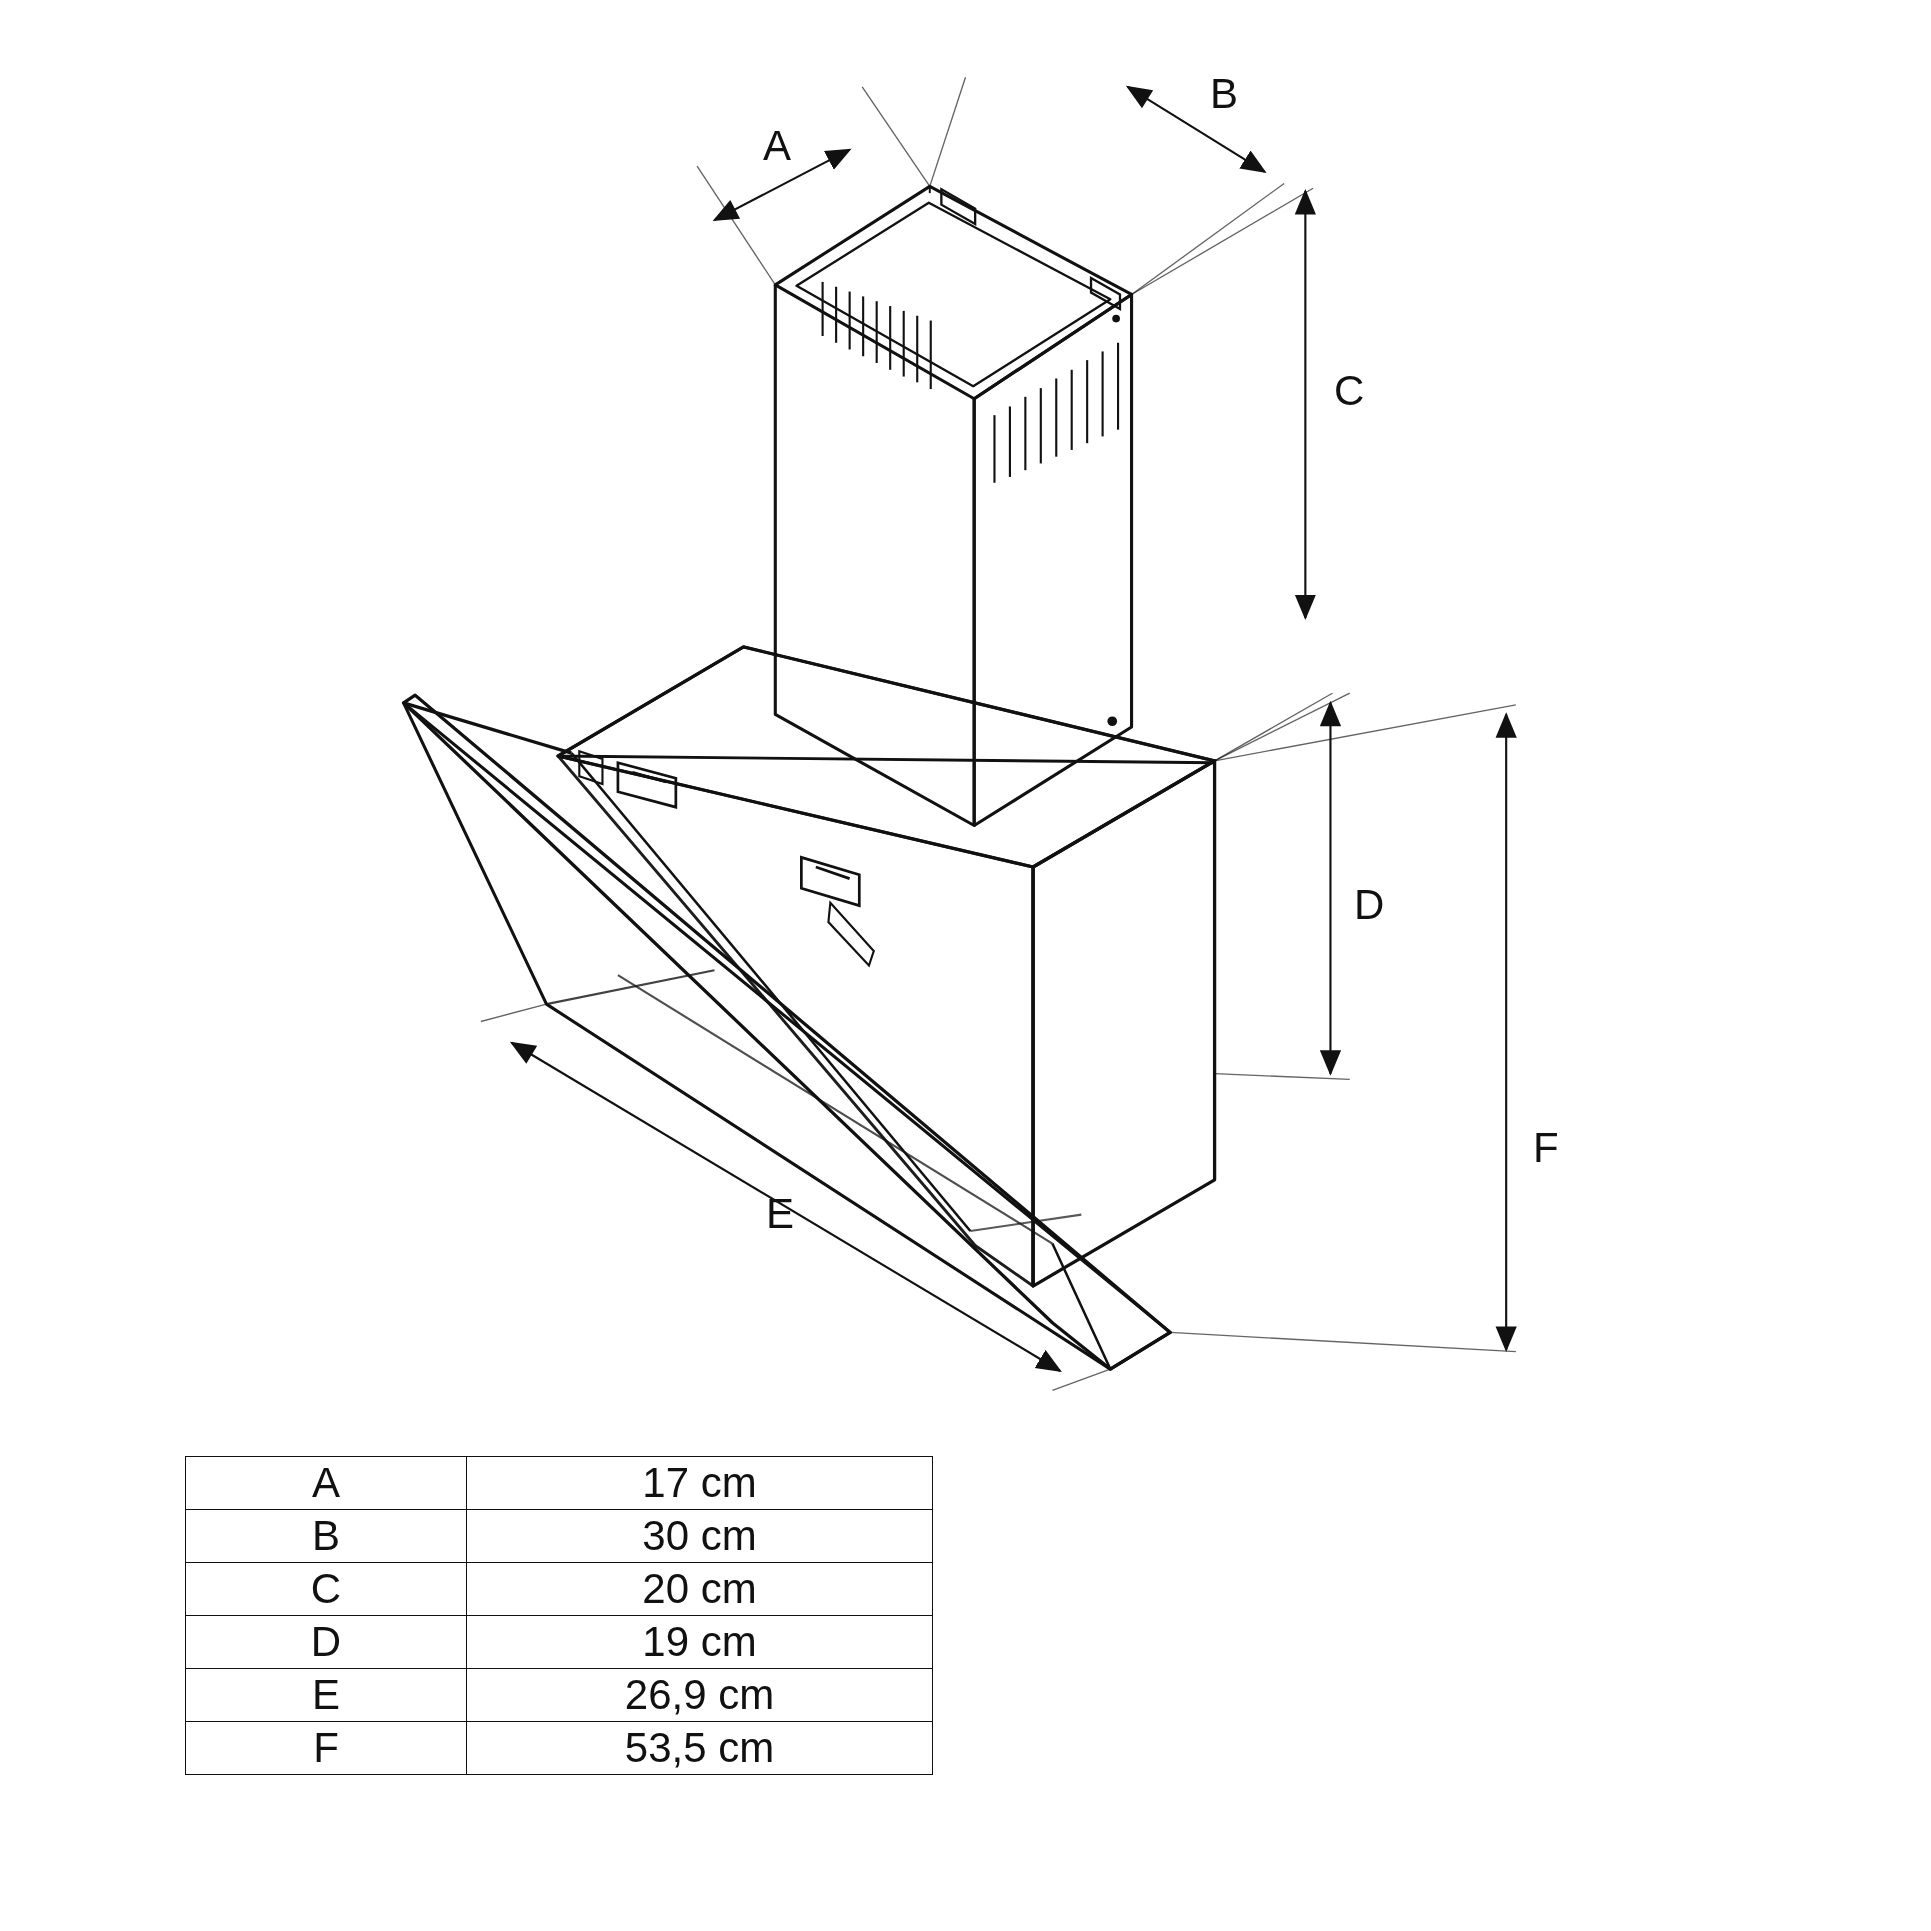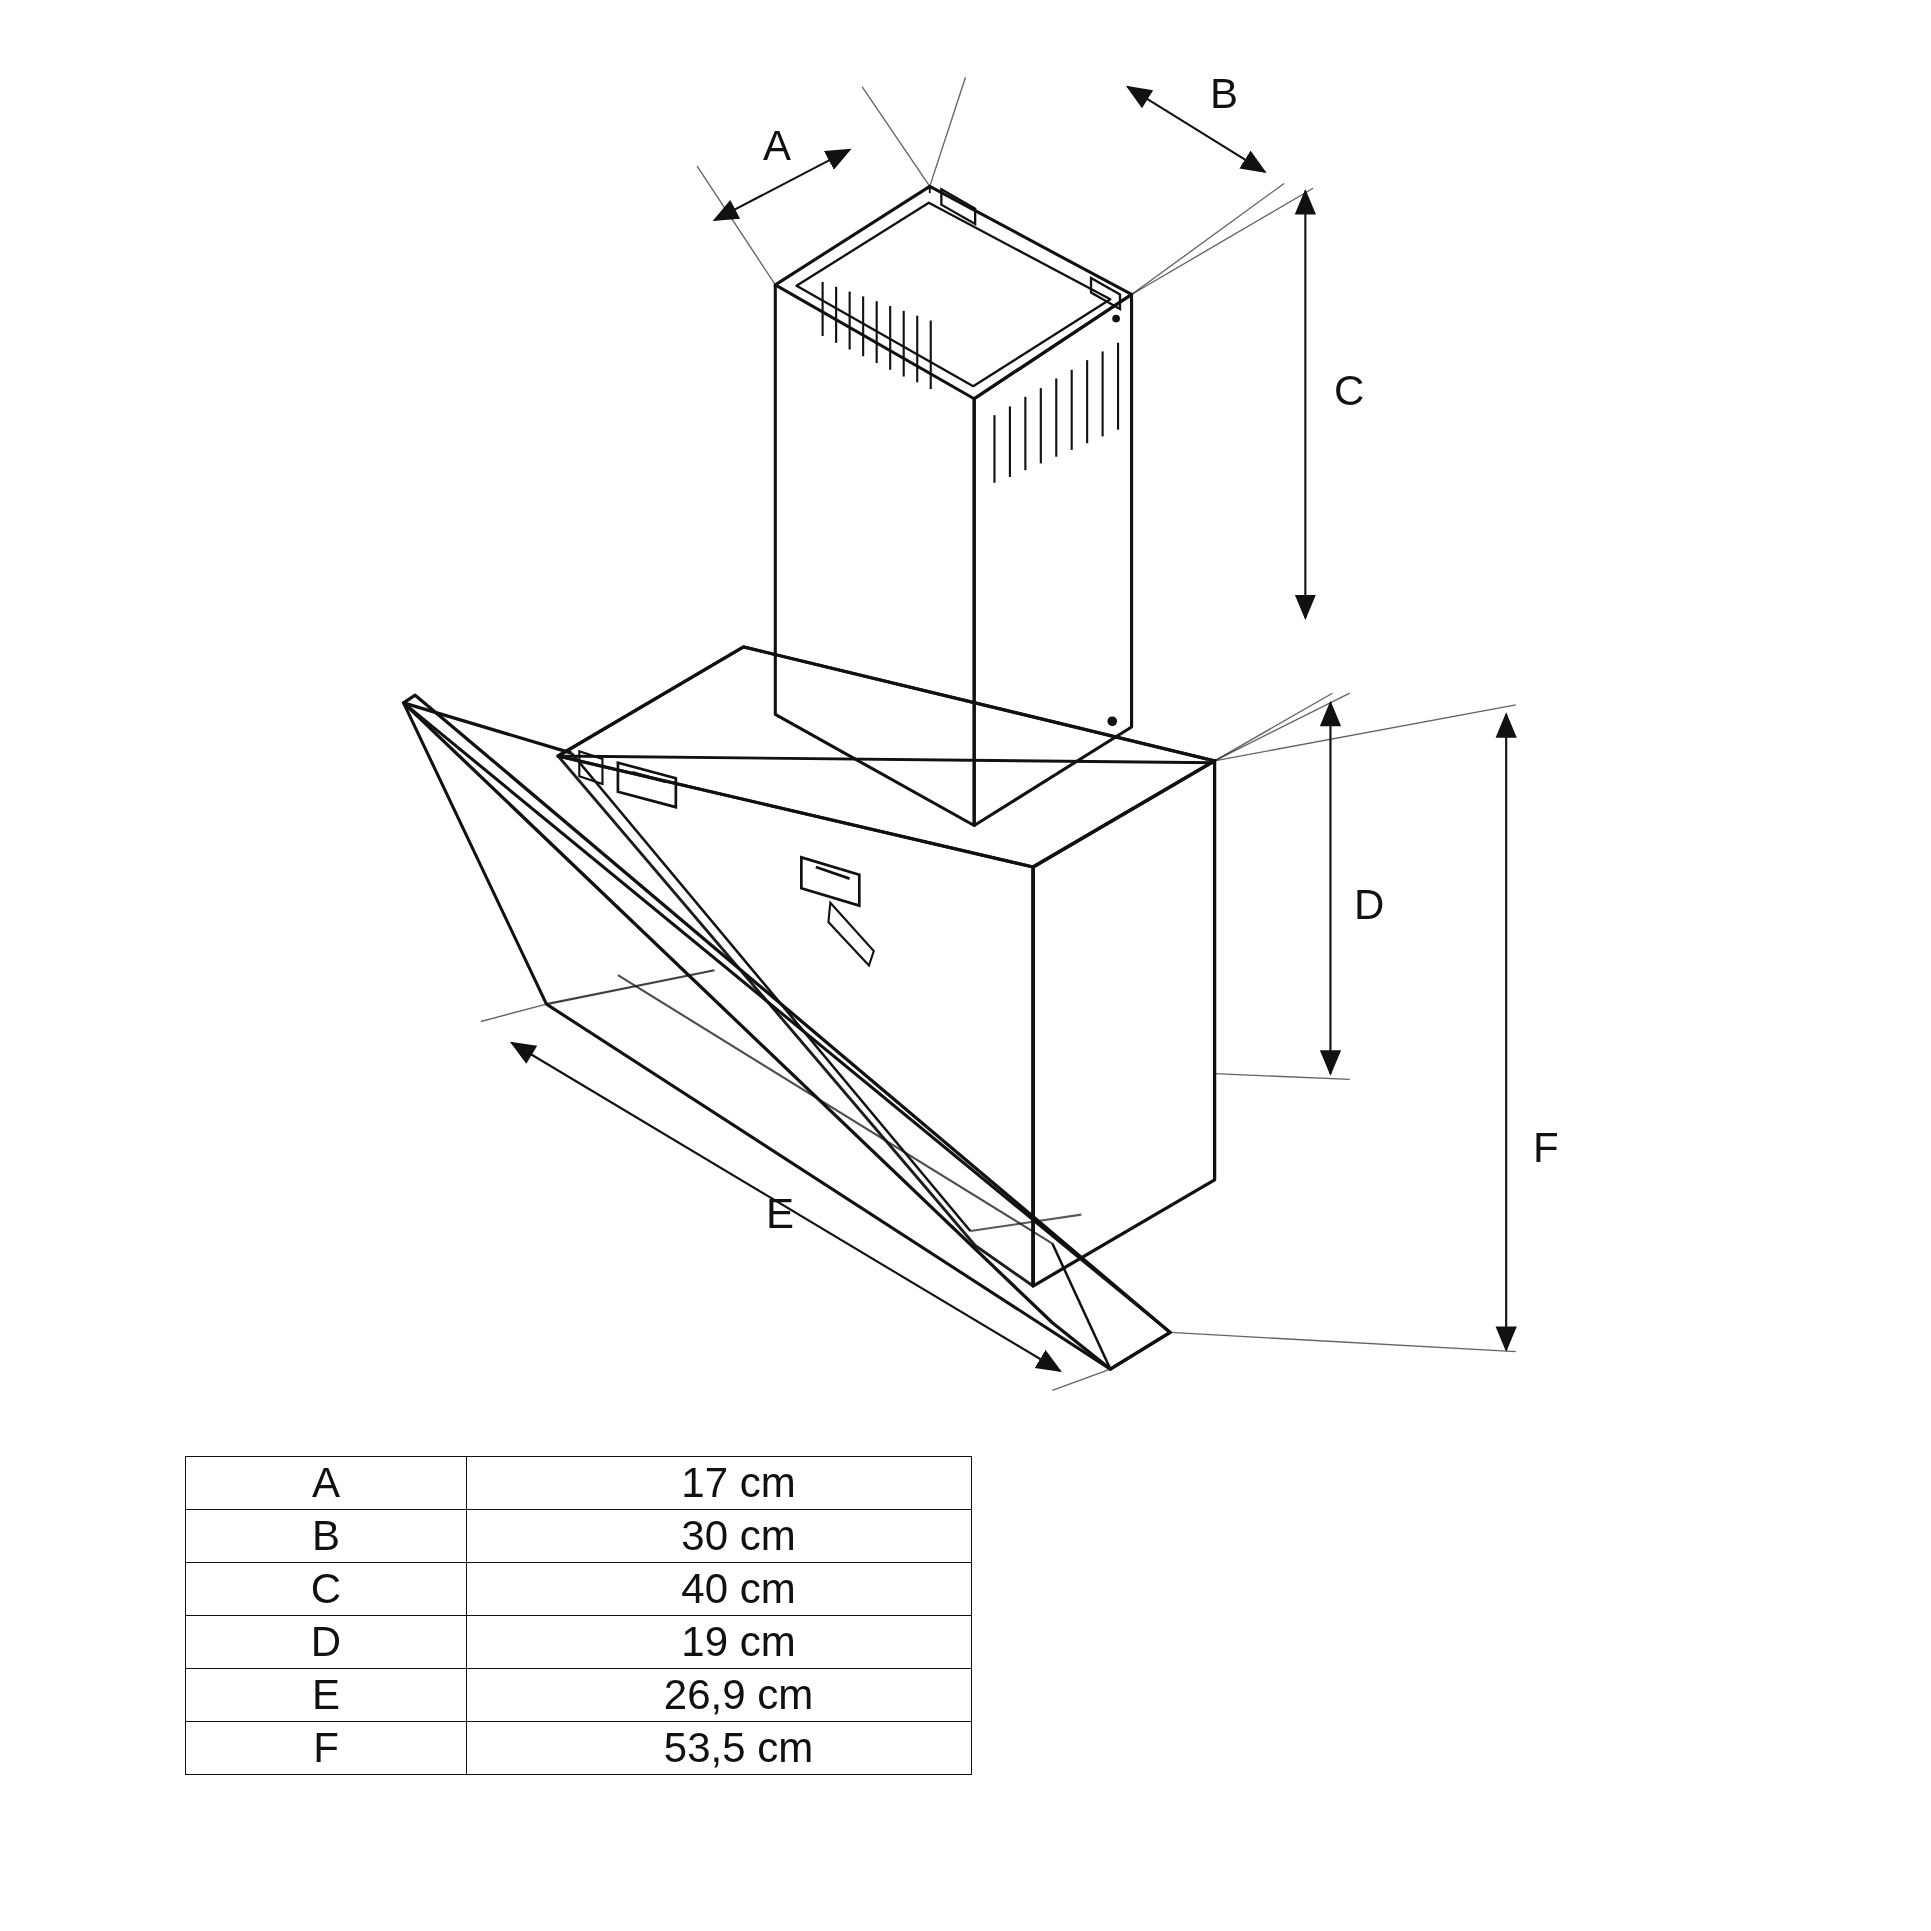--- a/index.html
+++ b/index.html
@@ -49,21 +49,20 @@
     text-align: center;
     font-family: "Liberation Sans", sans-serif;
     color: #111111;
     padding: 0;
   }
   #spec-table td.key-cell {
     width: 280px;
   }
   #spec-table td.val-cell {
     width: 465px;
-    padding-left: 39px;
   }
 </style>
 </head>
 <body>
 
 <div id="page">
 
   <svg id="drawing" viewBox="0 0 2000 2000">
     <defs>
       <marker id="arrow-end" markerWidth="14" markerHeight="14" refX="11" refY="5" orient="auto" markerUnits="strokeWidth">
@@ -211,21 +210,21 @@
       <tr>
         <td class="key-cell">A</td>
         <td class="val-cell">17 cm</td>
       </tr>
       <tr>
         <td class="key-cell">B</td>
         <td class="val-cell">30 cm</td>
       </tr>
       <tr>
         <td class="key-cell">C</td>
-        <td class="val-cell">40 cm</td>
+        <td class="val-cell">20 cm</td>
       </tr>
       <tr>
         <td class="key-cell">D</td>
         <td class="val-cell">19 cm</td>
       </tr>
       <tr>
         <td class="key-cell">E</td>
         <td class="val-cell">26,9 cm</td>
       </tr>
       <tr>

